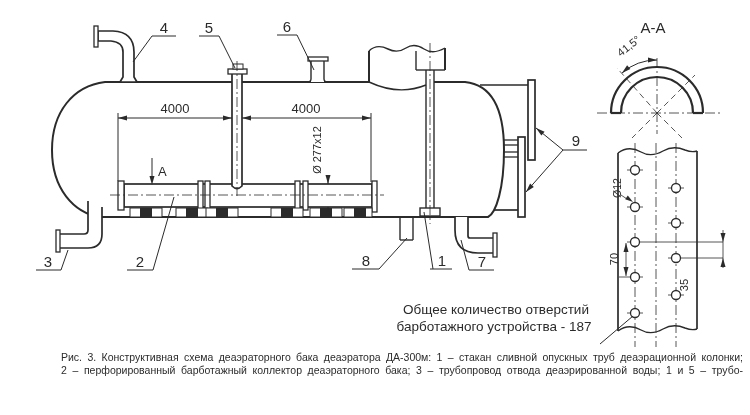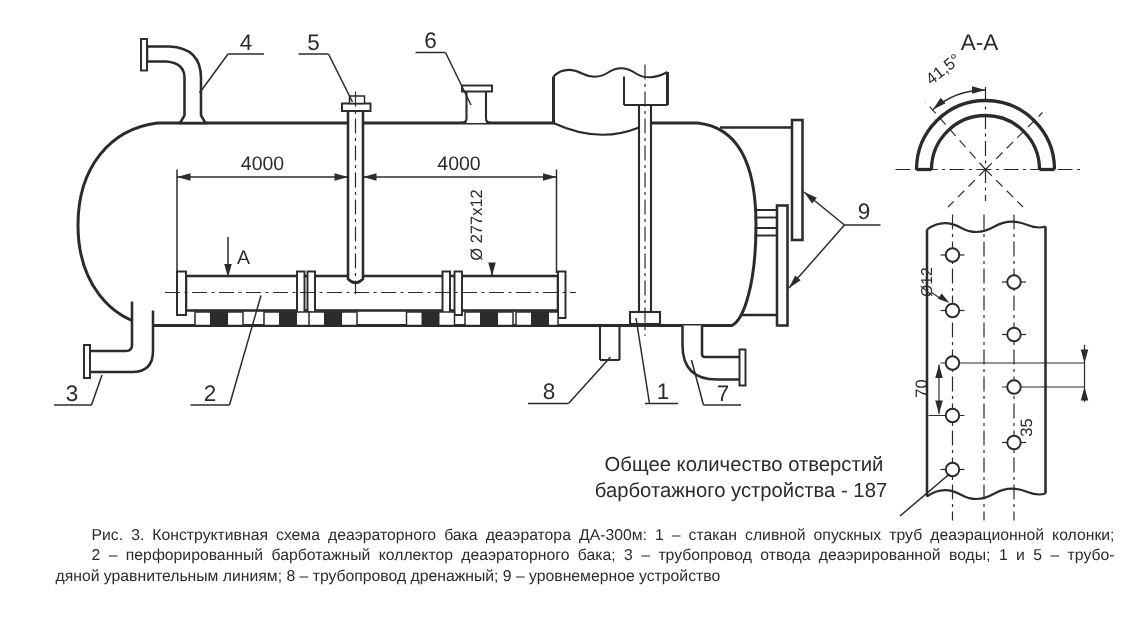--- a/index.html
+++ b/index.html
@@ -292,15 +292,14 @@
 
   <g>
     <text class="note anc" x="496" y="314">Общее количество отверстий</text>
     <text class="note anc" x="494" y="331">барботажного устройства - 187</text>
   </g>
 </svg>
 
   <div id="caption">
     <div class="just">Рис. 3. Конструктивная схема деаэраторного бака деаэратора ДА-300м: 1 – стакан сливной опускных труб деаэрационной колонки;</div>
     <div class="just">2 – перфорированный барботажный коллектор деаэраторного бака; 3 – трубопровод отвода деаэрированной воды; 1 и 5 – трубо-</div>
-    <div>дяной уравнительным линиям; 8 – трубопровод дренажный; 9 – уровнемерное устройство</div>
   </div>
 </div>
 
 </body></html>

